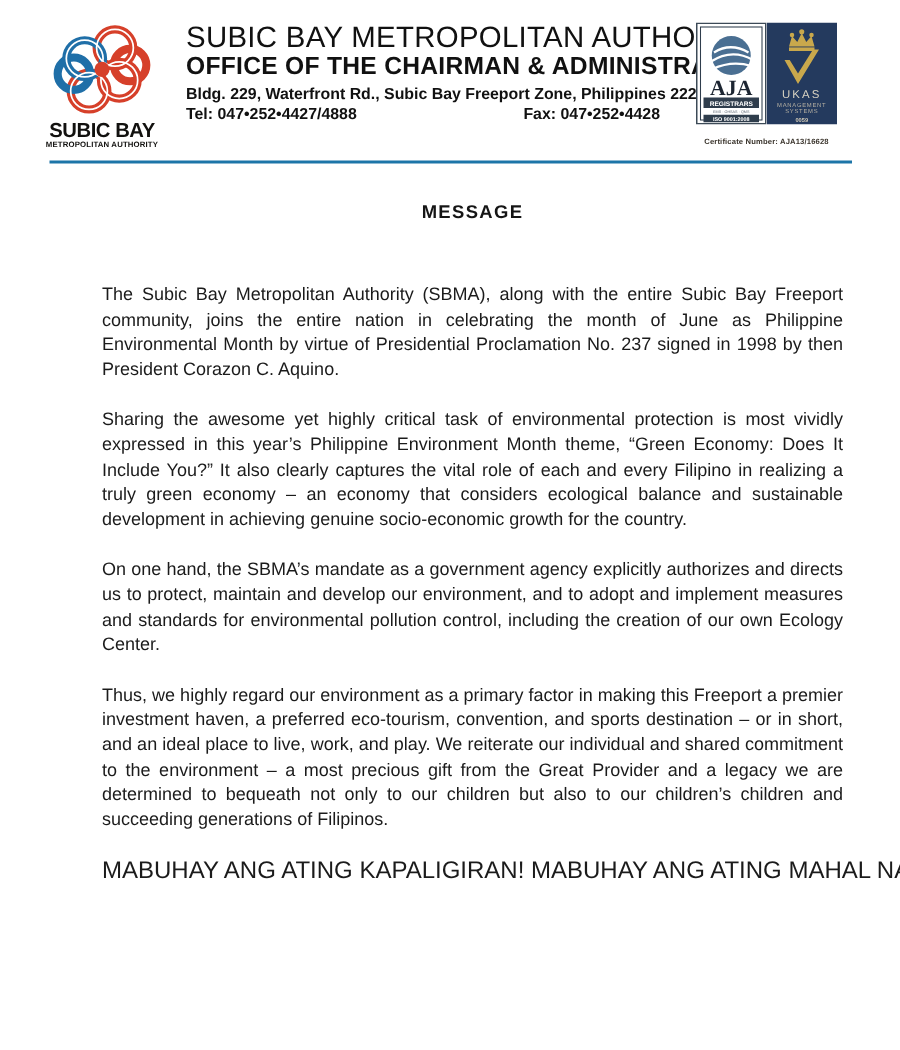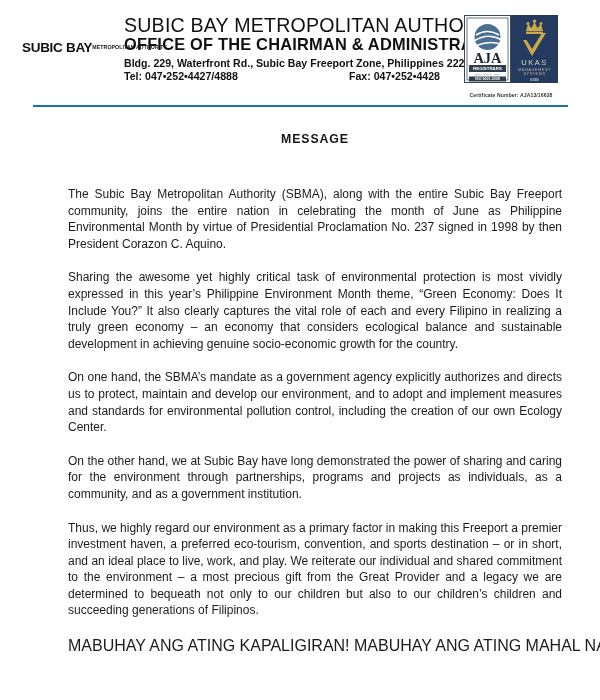--- a/index.html
+++ b/index.html
@@ -21,21 +21,21 @@
     display: flex;
     align-items: flex-start;
     padding: 14px 30px 0 22px;
     box-sizing: border-box;
   }
 
   .logo-block {
     width: 92px;
     flex: 0 0 92px;
     display: flex;
-    flex-direction: row;
+    flex-direction: column;
     align-items: center;
     padding-top: 2px;
   }
 
   .logo-mark { width: 74px; height: 62px; display:block; }
 
   .logo-word {
     font-family: "Liberation Sans", sans-serif;
     font-weight: bold;
     font-size: 13.5px;
@@ -245,18 +245,17 @@
 
 <div class="rule"></div>
 
 <div class="doc-body">
 
   <div class="message-title">MESSAGE</div>
 
   <p class="para first">The Subic Bay Metropolitan Authority (SBMA), along with the entire Subic Bay Freeport community, joins the entire nation in celebrating the month of June as Philippine Environmental Month by virtue of Presidential Proclamation No. 237 signed in 1998 by then President Corazon C. Aquino.</p>
   <p class="para">Sharing the awesome yet highly critical task of environmental protection is most vividly expressed in this year’s Philippine Environment Month theme, “Green Economy: Does It Include You?”  It also clearly captures the vital role of each and every Filipino in realizing a truly green economy – an economy that considers ecological balance and sustainable development in achieving genuine socio-economic growth for the country.</p>
   <p class="para">On one hand, the SBMA’s mandate as a government agency explicitly authorizes and directs us to protect, maintain and develop our environment, and to adopt and implement measures and standards for environmental pollution control, including the creation of our own Ecology Center.</p>
-  <p class="para">On the other hand, we at Subic Bay have long demonstrated the power of sharing and caring for the environment through partnerships, programs and projects as individuals, as a community, and as a government institution.</p>
   <p class="para">Thus, we highly regard our environment as a primary factor in making this Freeport a premier investment haven, a preferred eco-tourism, convention, and sports destination – or in short, and an ideal place to live, work, and play.   We reiterate our individual and shared commitment to the environment – a most precious gift from the Great Provider and a legacy we are determined to bequeath not only to our children but also to our children’s children and succeeding generations of Filipinos.</p>
 
   <div class="slogan">MABUHAY ANG ATING KAPALIGIRAN!  MABUHAY ANG ATING MAHAL NA PILIPINAS!</div>
 
 </div>
 
 </body></html>

